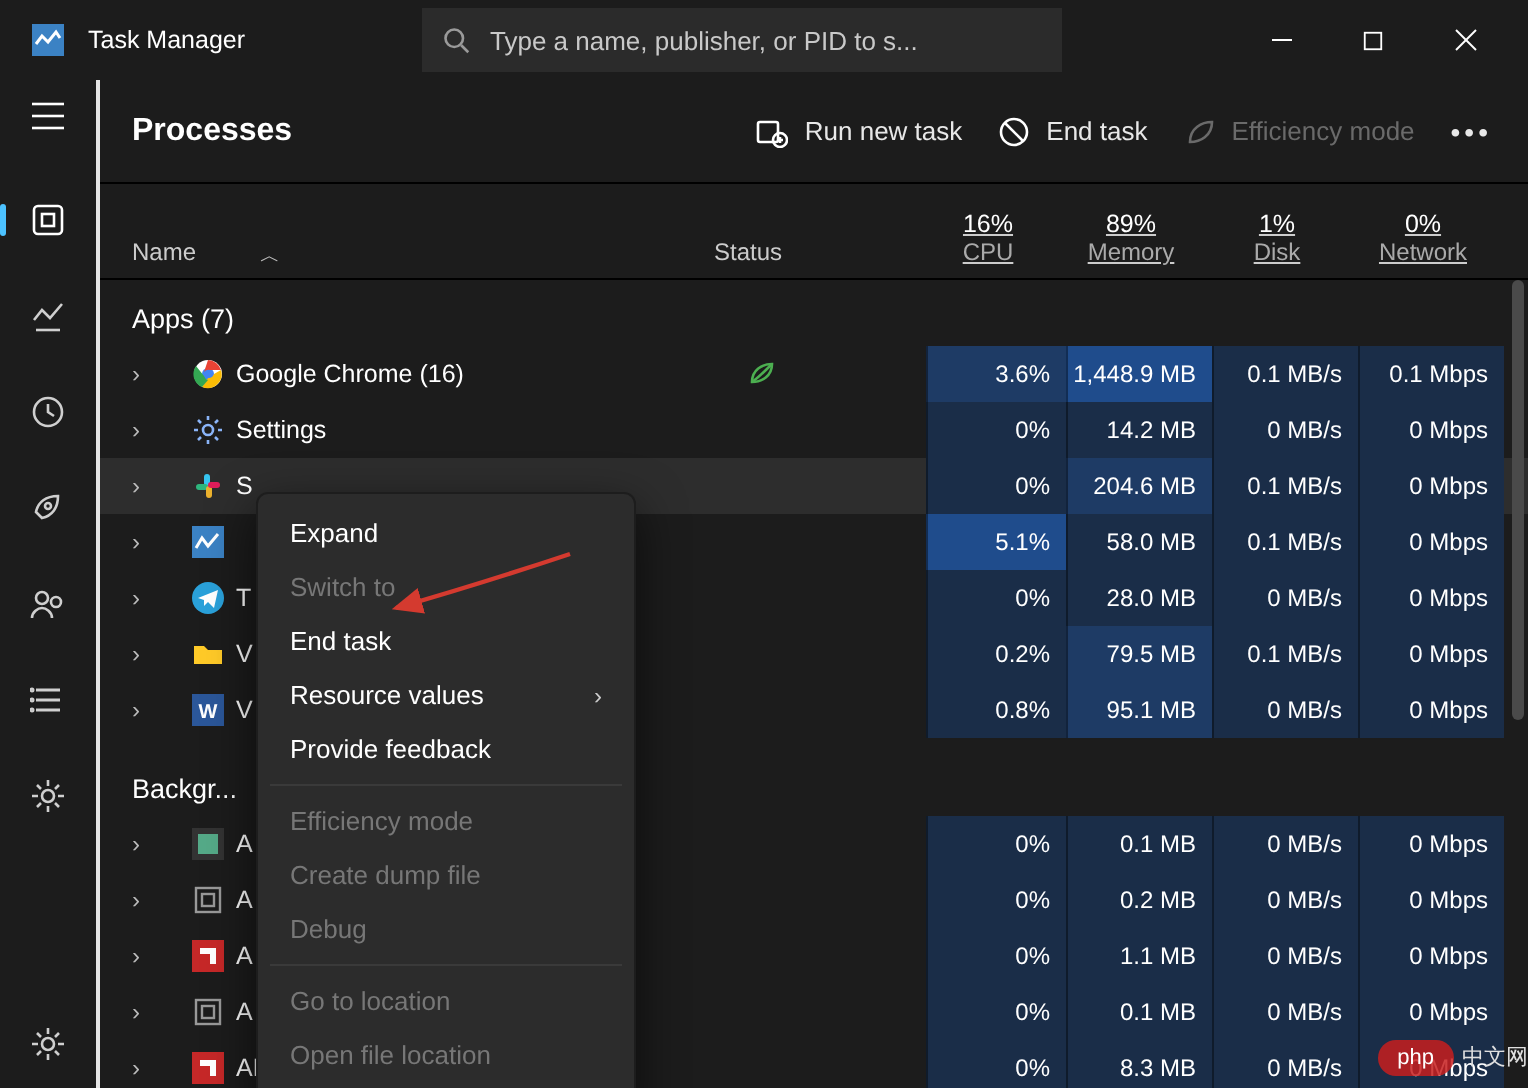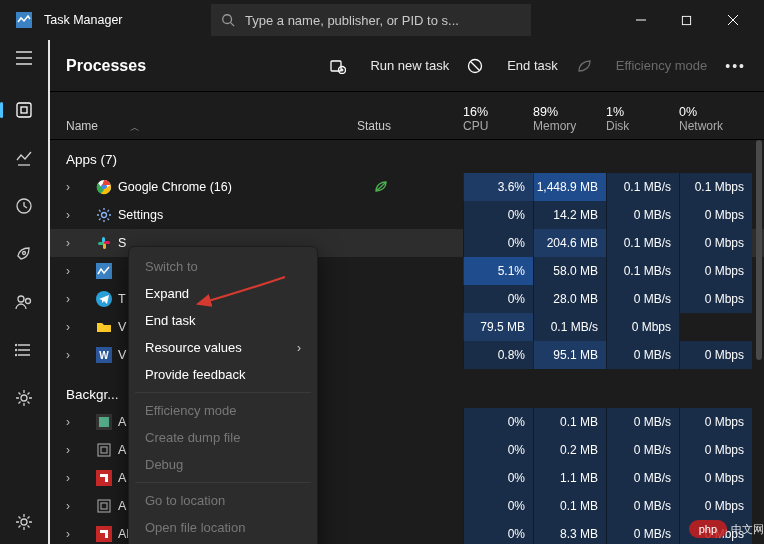--- a/index.html
+++ b/index.html
@@ -17,29 +17,29 @@
   .rail { width: 48px; background: #1c1c1c; display: flex; flex-direction: column; align-items: center; padding-top: 8px; gap: 28px; }
   .rail-icon { width: 20px; height: 20px; display: flex; align-items: center; justify-content: center; stroke: #cfcfcf; fill: none; }
   .hamburger { margin-bottom: 4px; }
   .rail-item.active { position: relative; }
   .rail-item.active::before { content: ""; position: absolute; left: -14px; top: 2px; bottom: 2px; width: 3px; background: #4cc2ff; border-radius: 2px; }
   .rail-spacer { flex: 1; }
   .content { flex: 1; background: #1c1c1c; display: flex; flex-direction: column; border-left: 2px solid #e5e5e5; }
   .page-header { height: 52px; display: flex; align-items: center; padding: 0 18px 0 16px; border-bottom: 1px solid #000; }
   .page-title { font-size: 16px; font-weight: 600; }
   .actions { margin-left: auto; display: flex; align-items: center; gap: 18px; color: #e8e8e8; }
-  .act { display: flex; align-items: center; gap: 24px; font-size: 13px; }
+  .act { display: flex; align-items: center; gap: 8px; font-size: 13px; }
   .act.disabled { color: #6a6a6a; }
   .act.disabled svg { stroke: #6a6a6a; }
   .overflow-dots { letter-spacing: 2px; font-size: 14px; }
   .columns { display: grid; grid-template-columns: 1fr 110px 70px 73px 73px 73px 12px; align-items: end; height: 48px; border-bottom: 1px solid #000; font-size: 12px; color: #ccc; }
   .col-name { padding-left: 16px; padding-bottom: 6px; position: relative; }
   .col-name .chev { position: absolute; left: 80px; top: 2px; font-size: 10px; color: #bbb; }
   .col-status { padding-bottom: 6px; padding-left: 4px; }
-  .chead { text-align: left; padding-right: 8px; display: flex; flex-direction: column; padding-bottom: 6px; }
+  .chead { text-align: center; padding-right: 8px; display: flex; flex-direction: column; padding-bottom: 6px; text-decoration: underline; }
   .cpct { font-size: 12.5px; color: #fff; }
   .clbl { font-size: 12px; color: #aaa; }
   .body { flex: 1; overflow: hidden; }
   .group-header { padding: 12px 16px 6px 16px; font-size: 13.5px; font-weight: 400; color: #fff; }
   .row { display: grid; grid-template-columns: 16px 14px 22px 1fr 90px 70px 73px 73px 73px 12px; align-items: center; height: 28px; padding-left: 16px; font-size: 12.5px; }
   .row.selected { background: #2d2d2d; }
   .row .exp { color: #bbb; font-size: 12px; }
   .row .ic { width: 16px; height: 16px; }
   .row .nm { white-space: nowrap; overflow: hidden; text-overflow: ellipsis; padding-right: 4px; }
   .row .st { display: flex; align-items: center; }
@@ -315,20 +315,21 @@
           <div class="row">
     <span class="exp">›</span>
     <span></span>
     <span class="ic">
               <svg width="16" height="16" viewBox="0 0 16 16">
                 <path d="M1 4 h5 l2 2 h7 v7 H1 Z" fill="#ffca28"></path>
               </svg>
             </span>
     <span class="nm">V</span>
     <span class="st"></span>
+    <span class="cell h-low">0.2%</span>
     <span class="cell h-mid">79.5 MB</span>
     <span class="cell h-low">0.1 MB/s</span>
     <span class="cell h-low">0 Mbps</span>
     <span></span>
   </div>
           <div class="row">
     <span class="exp">›</span>
     <span></span>
     <span class="ic">
               <svg width="16" height="16" viewBox="0 0 16 16">
@@ -431,25 +432,25 @@
     <span class="cell h-low">0 MB/s</span>
     <span class="cell h-low">0 Mbps</span>
     <span></span>
   </div>
         </div>
     </div>
   </div>
 </div>
 
 <div class="context-menu" style="left:128px; top:246px;">
-  <div class="cm-item disabled">
-      <span>Switch to</span>
-    </div>
   <div class="cm-item">
       <span>Expand</span>
+    </div>
+  <div class="cm-item disabled">
+      <span>Switch to</span>
     </div>
   <div class="cm-item">
       <span>End task</span>
     </div>
   <div class="cm-item">
       <span>Resource values</span>
       <span class="cm-sub">›</span>
     </div>
   <div class="cm-item">
       <span>Provide feedback</span>

